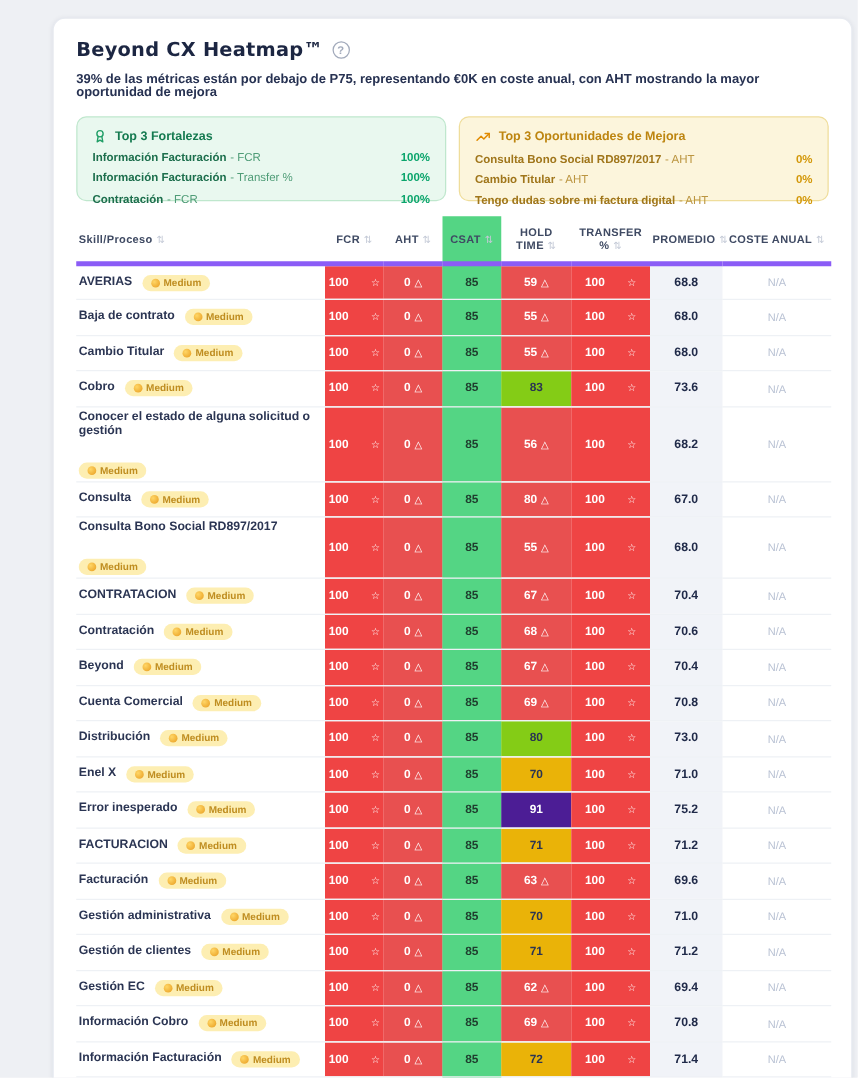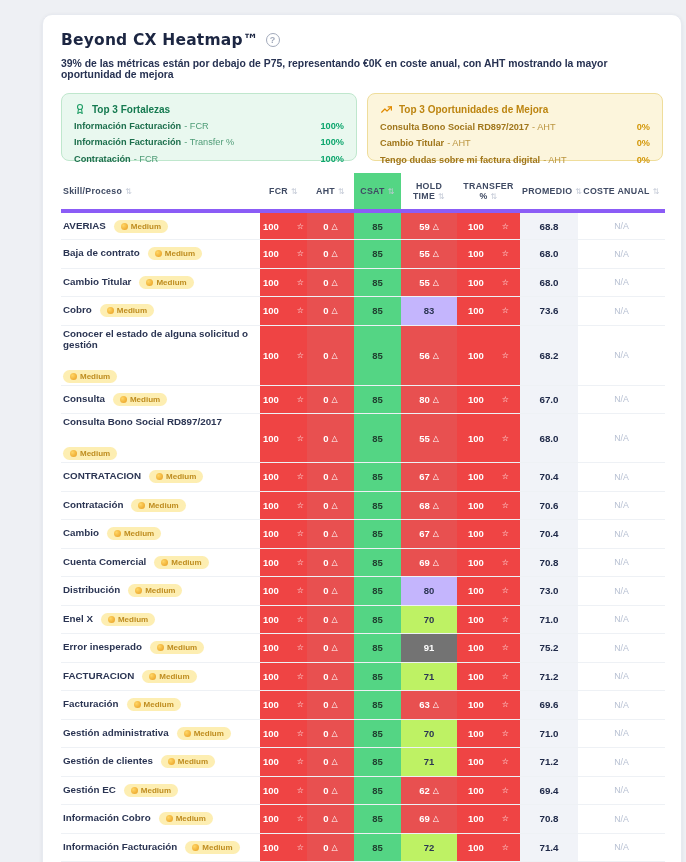--- a/index.html
+++ b/index.html
@@ -60,23 +60,23 @@
     border-radius: 8px; padding: 2px 7px; font-size: 8px; font-weight: bold; color: #bf8d20;
   }
   .badge-dot { width: 7px; height: 7px; border-radius: 50%;
     background: radial-gradient(circle at 35% 35%, #ffd666, #e89c1e); }
   .cell { height: 100%; display: flex; align-items: center; justify-content: center;
     font-size: 9.5px; font-weight: bold; }
   .cell .mini { font-size: 8px; margin-left: 3px; font-weight: normal; }
   .c-green { background: #ef4444; color: #fff; gap: 15px; }
   .c-red   { background: #e85050; color: #fff; }
   .c-csat  { background: #54d584; color: #1f3d2e; }
-  .h-yellow{ background: #c4b5fd; color: #2b3553; }
-  .h-amber { background: #bef264; color: #2b3553; }
-  .h-green { background: #737373; color: #fff; }
+  .h-yellow{ background: #84cc16; color: #2b3553; }
+  .h-amber { background: #eab308; color: #2b3553; }
+  .h-green { background: #4c1d95; color: #fff; }
   td.prom  { background: #f1f3f8; color: #202a49; font-weight: bold; font-size: 9.8px; text-align: center; }
   td.coste { color: #b8c1d3; font-size: 8.8px; text-align: center; }
 </style>
 </head>
 <body>
 
 <div class="page">
   <div class="card">
 
     <div class="title-row">
@@ -517,21 +517,21 @@
                 <span>100</span>
                 <span class="mini">☆</span>
               </div>
             </td>
             <td class="prom">70.6</td>
             <td class="coste">N/A</td>
           </tr>
           <tr>
             <td>
               <div class="skill-wrap">
-                <span class="skill-name">Cambio</span>
+                <span class="skill-name">Beyond</span>
                 <span class="badge">
                   <span class="badge-dot"></span>
                   <span>Medium</span>
                 </span>
               </div>
             </td>
             <td>
               <div class="cell c-green">
                 <span>100</span>
                 <span class="mini">☆</span>

